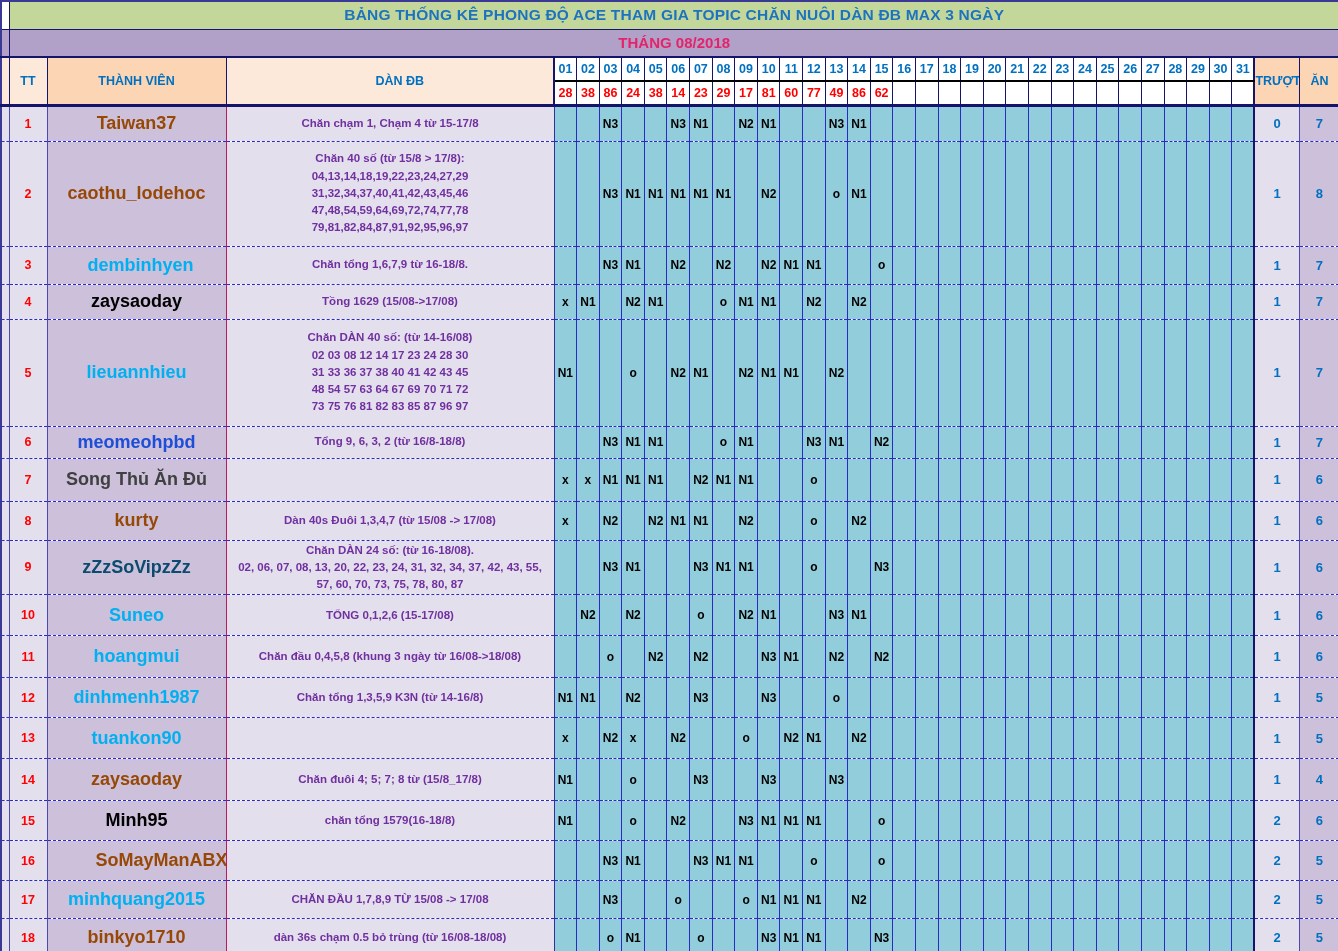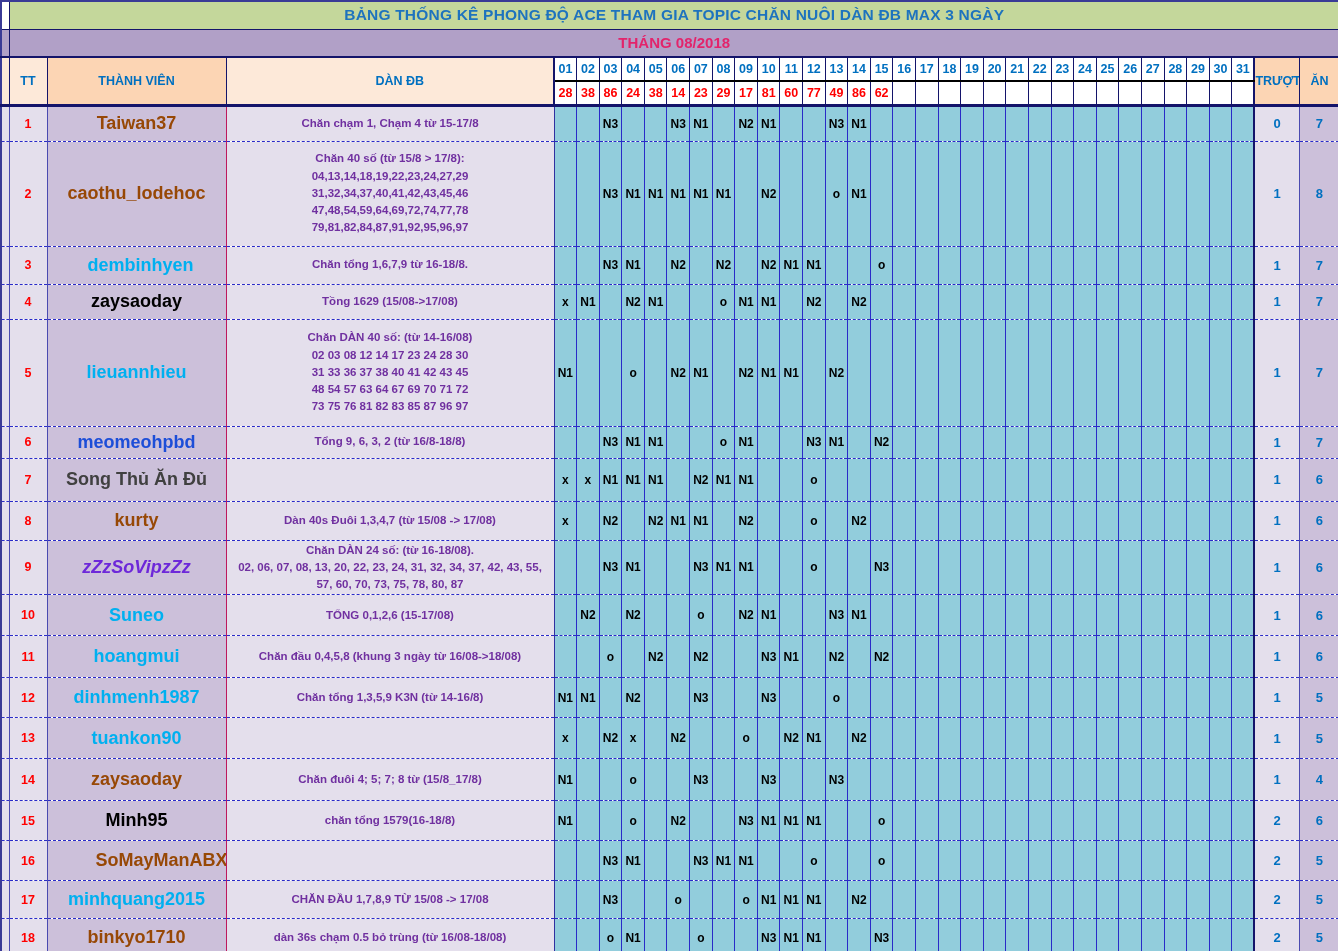--- a/index.html
+++ b/index.html
@@ -473,21 +473,21 @@
           <td class="day"></td>
           <td class="day"></td>
           <td class="day"></td>
           <td class="day"></td>
           <td class="truot">1</td>
           <td class="an">6</td>
         </tr>
         <tr>
           <td class="gutter"></td>
           <td class="tt">9</td>
-          <td class="name" style="color: #6d28d9; font-style: italic;">zZzSoVipzZz</td>
+          <td class="name" style="color: #0c4a6e;">zZzSoVipzZz</td>
           <td class="dan">
             <div>Chăn DÀN 24 số: (từ 16-18/08).</div>
             <div>02, 06, 07, 08, 13, 20, 22, 23, 24, 31, 32, 34, 37, 42, 43, 55,</div>
             <div>57, 60, 70, 73, 75, 78, 80, 87</div>
           </td>
           <td class="day"></td>
           <td class="day"></td>
           <td class="day">N3</td>
           <td class="day">N1</td>
           <td class="day"></td>

